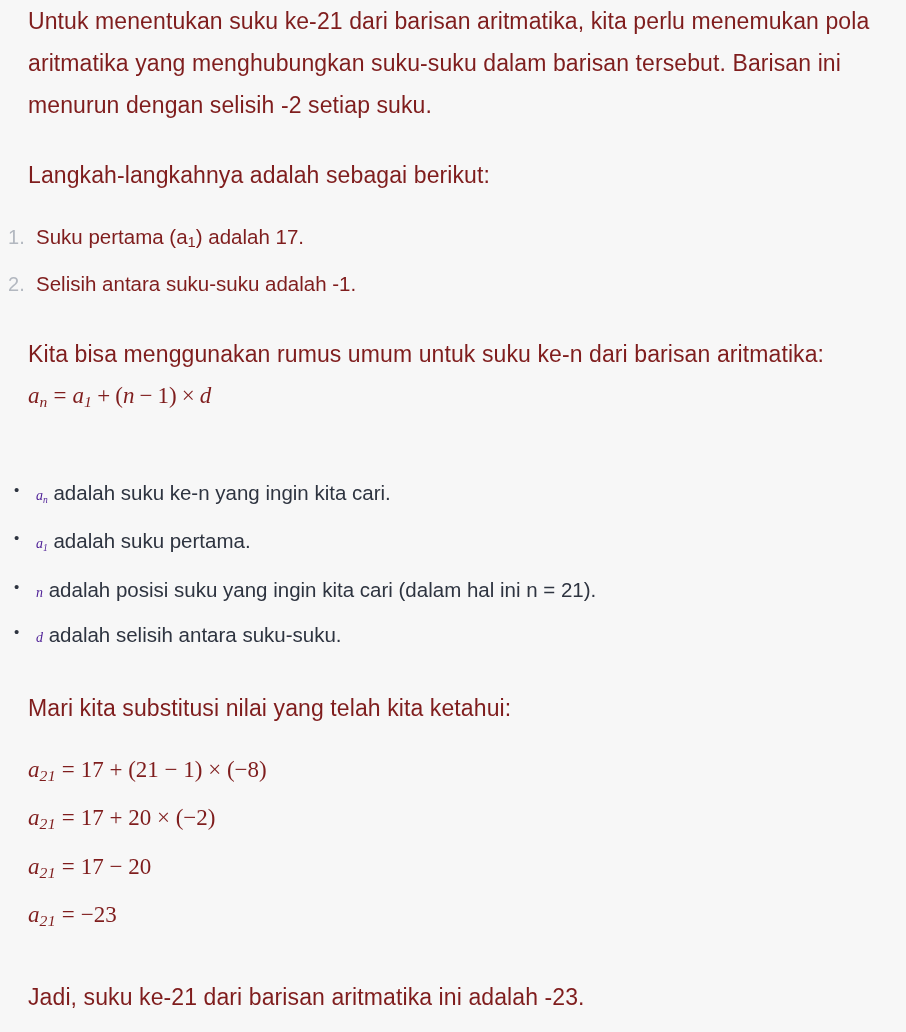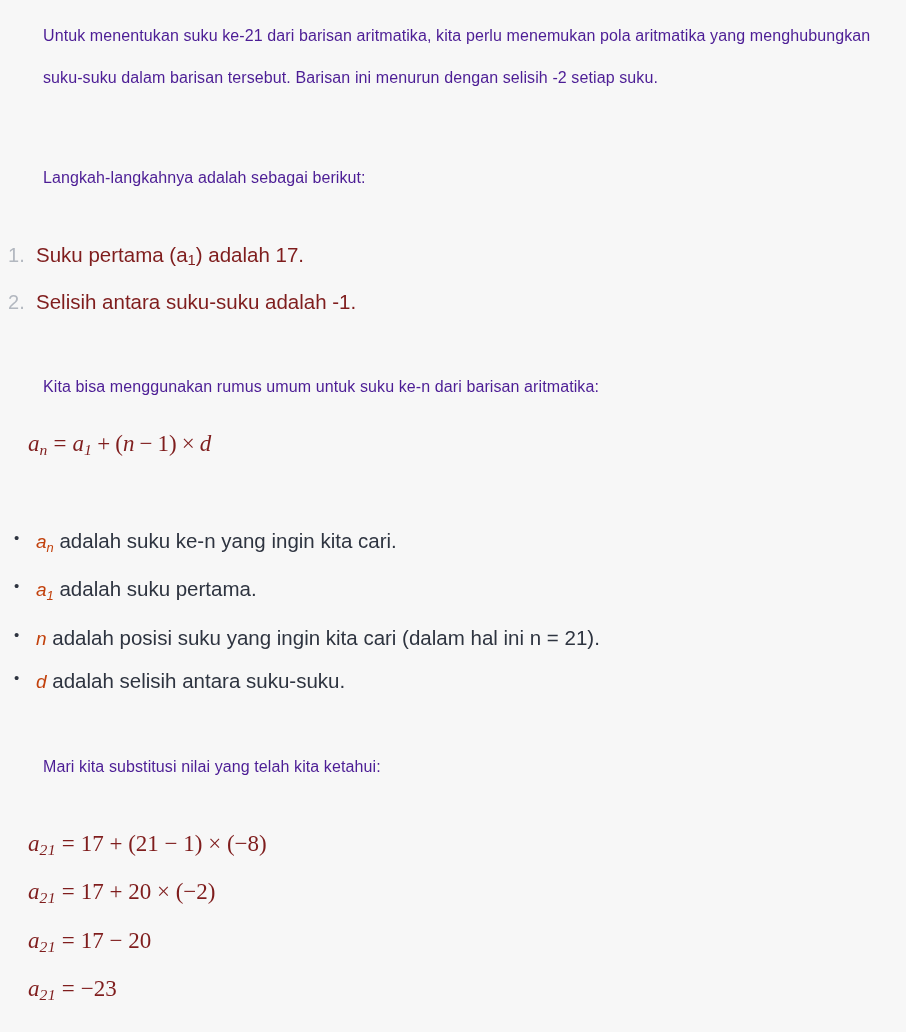--- a/index.html
+++ b/index.html
@@ -14,26 +14,26 @@
     font-family: "Liberation Sans", sans-serif;
     color: #2e3440;
     overflow: hidden;
   }
   .answer-container {
     width: 906px;
     box-sizing: border-box;
     padding: 0;
   }
   p.para {
-    margin: 15px;
+    margin: 0;
     padding: 0 18px 0 28px;
-    font-size: 16px;
+    font-size: 23px;
     line-height: 42px;
     letter-spacing: 0.1px;
-    color: #4c1d95;
+    color: #7f1d1d;
   }
   .gap-sm { height: 20px; }
   .gap-md { height: 28px; }
   .gap-lg { height: 34px; }
 
   ol.num-list {
     margin: 0;
     padding: 0;
     list-style: none;
     counter-reset: numitem;
@@ -107,24 +107,24 @@
     vertical-align: -0.28em;
     letter-spacing: 0.02em;
   }
   .math-block .op {
     padding: 0 0.22em;
   }
   .math-block .eq {
     padding: 0 0.26em;
   }
   .inline-math {
-    font-family: Liberation Sans, sans-serif;
+    font-family: Liberation Serif, serif;
     font-style: italic;
-    font-size: 19px;
-    color: #c2410c;
+    font-size: 14px;
+    color: #4c1d95;
   }
   .inline-math sub {
     font-size: 0.68em;
     vertical-align: -0.28em;
   }
   .eqline { white-space: nowrap; }
   .sub-plain {
     font-family: "Liberation Sans", sans-serif;
     font-size: 0.72em;
     vertical-align: -0.22em;

